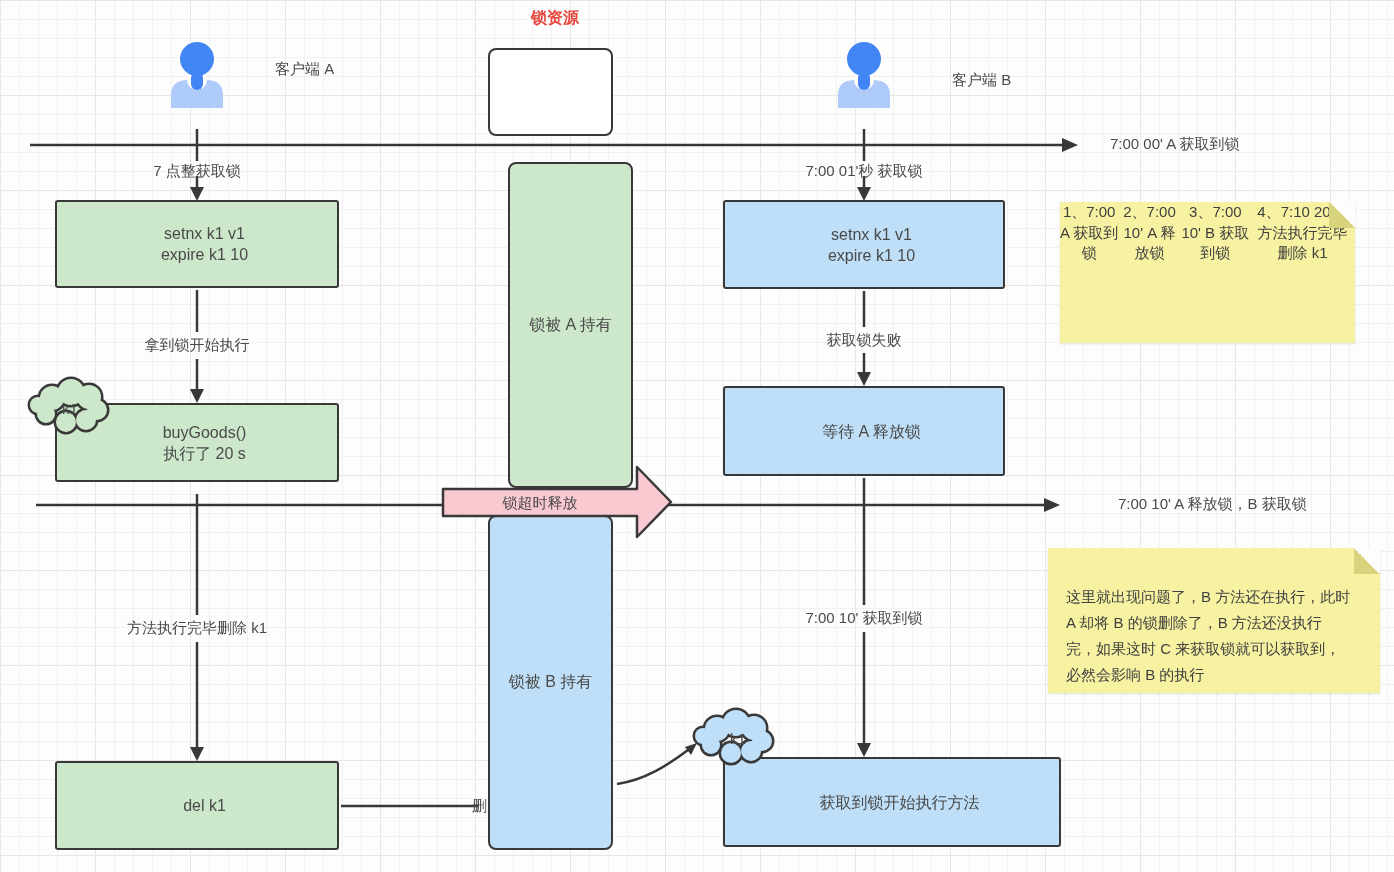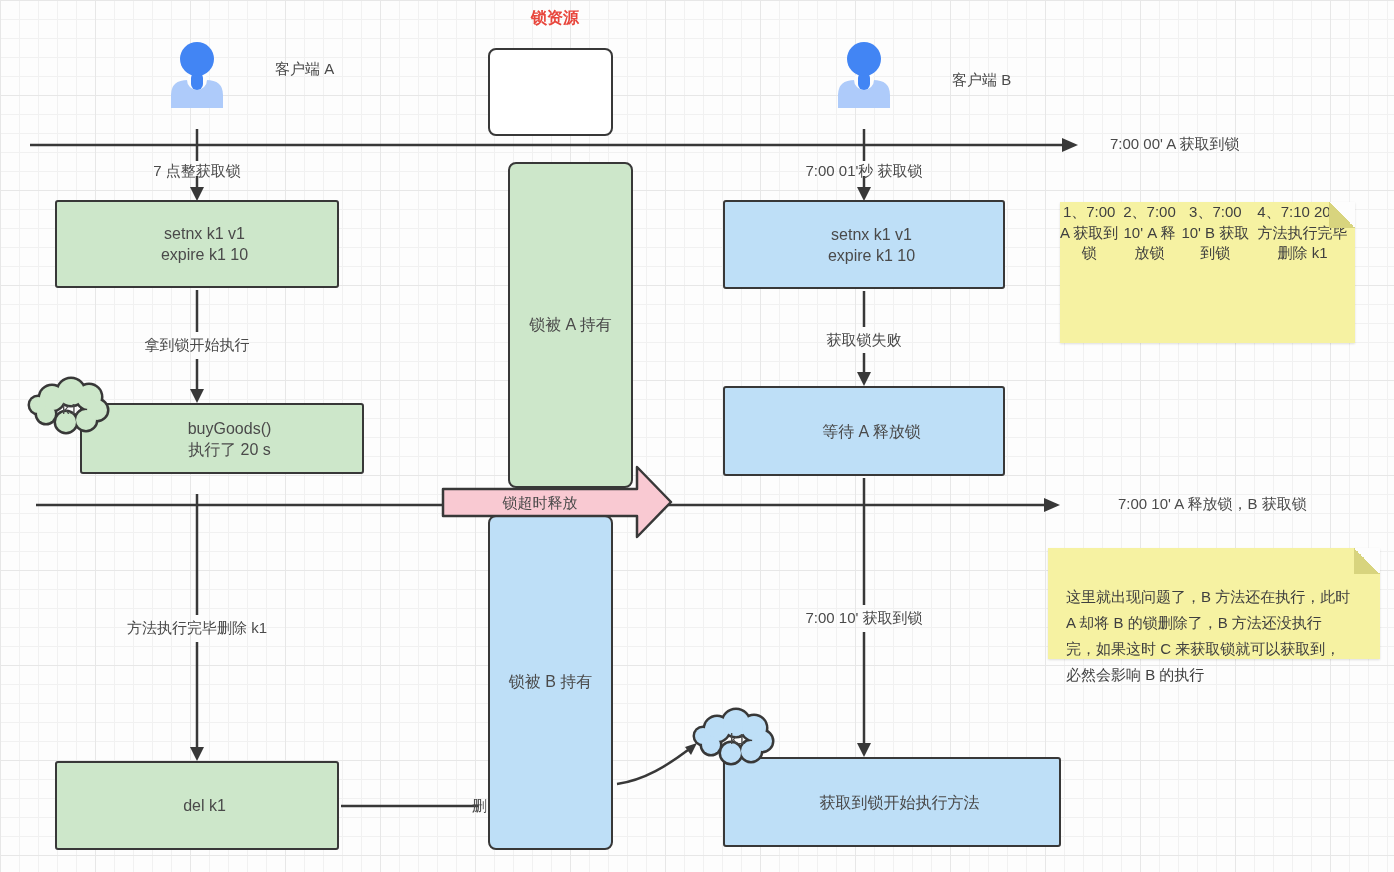--- a/index.html
+++ b/index.html
@@ -122,21 +122,21 @@
 
   <div class="abs lbl c z4" style="left:197px;top:162px;">7 点整获取锁</div>
 
   <div class="abs box green z2" style="left:55px;top:200px;width:284px;height:88px;">
     <div>setnx k1 v1</div>
     <div>expire k1 10</div>
   </div>
 
   <div class="abs lbl c z4" style="left:197px;top:336px;">拿到锁开始执行</div>
 
-  <div class="abs box green z2" style="left:55px;top:403px;width:284px;height:71px;margin-left:25px;">
+  <div class="abs box green z2" style="left:55px;top:403px;width:284px;height:79px;">
     <div>buyGoods()</div>
     <div>执行了 20 s</div>
   </div>
 
   <div class="abs lbl c z4" style="left:197px;top:619px;">方法执行完毕删除 k1</div>
 
   <div class="abs box green z2" style="left:55px;top:761px;width:284px;height:89px;">
     <div>del k1</div>
   </div>
 
@@ -221,21 +221,21 @@
   <div class="abs note z3" style="left:1060px;top:202px;width:295px;height:141px;">
     <div class="fold"></div>
     <div class="note1-lines">
       <div>1、7:00 A 获取到锁</div>
       <div>2、7:00 10' A 释放锁</div>
       <div>3、7:00 10' B 获取到锁</div>
       <div>4、7:10 20' A 方法执行完毕删除 k1</div>
     </div>
   </div>
 
-  <div class="abs note z3" style="left:1048px;top:548px;width:332px;height:111px;">
+  <div class="abs note z3" style="left:1048px;top:548px;width:332px;height:145px;">
     <div class="fold"></div>
     <div class="note2-lines">
       <div>这里就出现问题了，B 方法还在执行，此时</div>
       <div>A 却将 B 的锁删除了，B 方法还没执行</div>
       <div>完，如果这时 C 来获取锁就可以获取到，</div>
       <div>必然会影响 B 的执行</div>
     </div>
   </div>
 
 </div>

